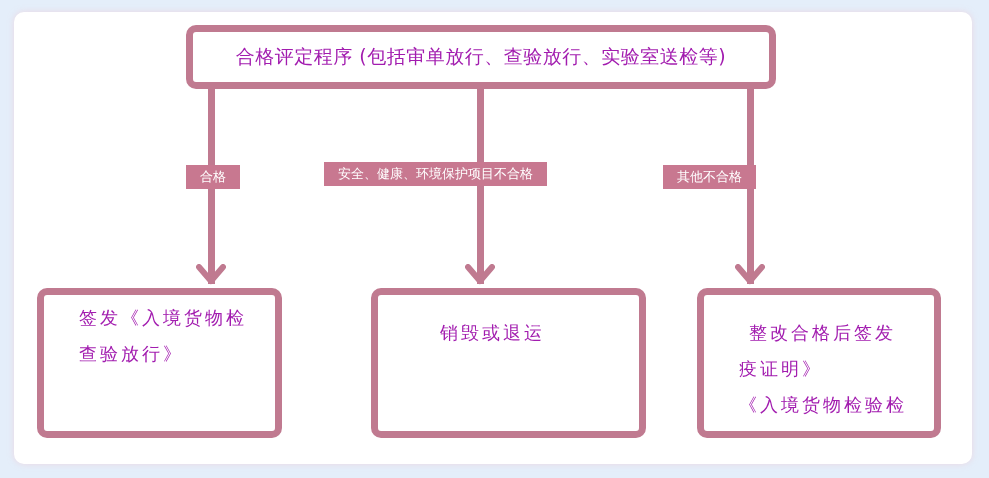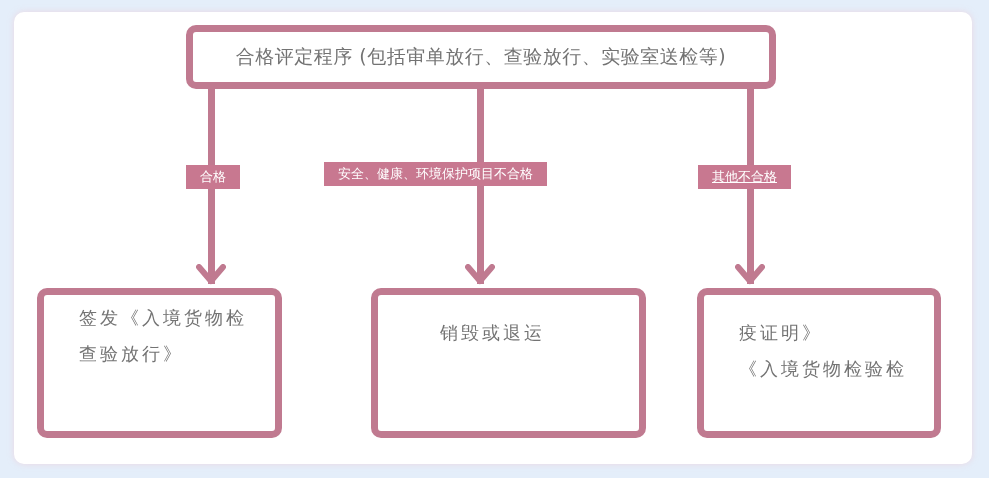--- a/index.html
+++ b/index.html
@@ -8,21 +8,21 @@
     font-family: "DejaVu Sans", "Liberation Sans", sans-serif;
   }
   .frame {
     position:absolute; left:14px; top:12px; width:958px; height:452px;
     background:#ffffff; border-radius:10px;
     box-shadow: 0 0 6px rgba(240,200,210,0.6);
   }
   .box {
     position:absolute; box-sizing:border-box; background:#fff;
     border:7px solid #c07a90; border-radius:10px;
-    color:#737373;
+    color:#a21caf;
   }
   .top-box {
     left:186px; top:25px; width:590px; height:64px;
     display:flex; align-items:center; justify-content:center;
     font-size:19px; letter-spacing:0.5px;
   }
   .vline { position:absolute; width:7px; background:#c07a90; }
   .arrowhead { position:absolute; width:30px; height:22px; }
   .label {
     position:absolute; background:#c87890; color:#fff;
@@ -50,33 +50,34 @@
 </svg>
 <svg class="arrowhead" style="left:465px; top:264px;" viewBox="0 0 30 22">
   <polyline points="3,3 15,17 27,3" fill="none" stroke="#c07a90" stroke-width="6" stroke-linecap="round" stroke-linejoin="round"></polyline>
 </svg>
 <svg class="arrowhead" style="left:735px; top:264px;" viewBox="0 0 30 22">
   <polyline points="3,3 15,17 27,3" fill="none" stroke="#c07a90" stroke-width="6" stroke-linecap="round" stroke-linejoin="round"></polyline>
 </svg>
 
 <div class="label" style="left:186px; top:165px;">合格</div>
 <div class="label" style="left:324px; top:162px;">安全、健康、环境保护项目不合格</div>
-<div class="label" style="left:698px; top:165px;text-decoration:underline;">其他不合格</div>
+<div class="label" style="left:663px; top:165px;">其他不合格</div>
 
 <div class="box result-box" style="left:37px; width:245px;">
   <div class="result-text" style="left:35px; top:6px;font-family:Liberation Mono, monospace;">
     <div>签发《入境货物检</div>
     <div>查验放行》</div>
   </div>
 </div>
 
 <div class="box result-box" style="left:371px; width:275px;">
   <div class="result-text" style="left:62px; top:20px;">
     <div>销毁或退运</div>
   </div>
 </div>
 
 <div class="box result-box" style="left:697px; width:244px;">
   <div class="result-text" style="left:35px; top:20px;">
+    <div style="padding-left:10px;">整改合格后签发</div>
     <div>疫证明》</div>
     <div>《入境货物检验检</div>
   </div>
 </div>
 
 </body></html>

